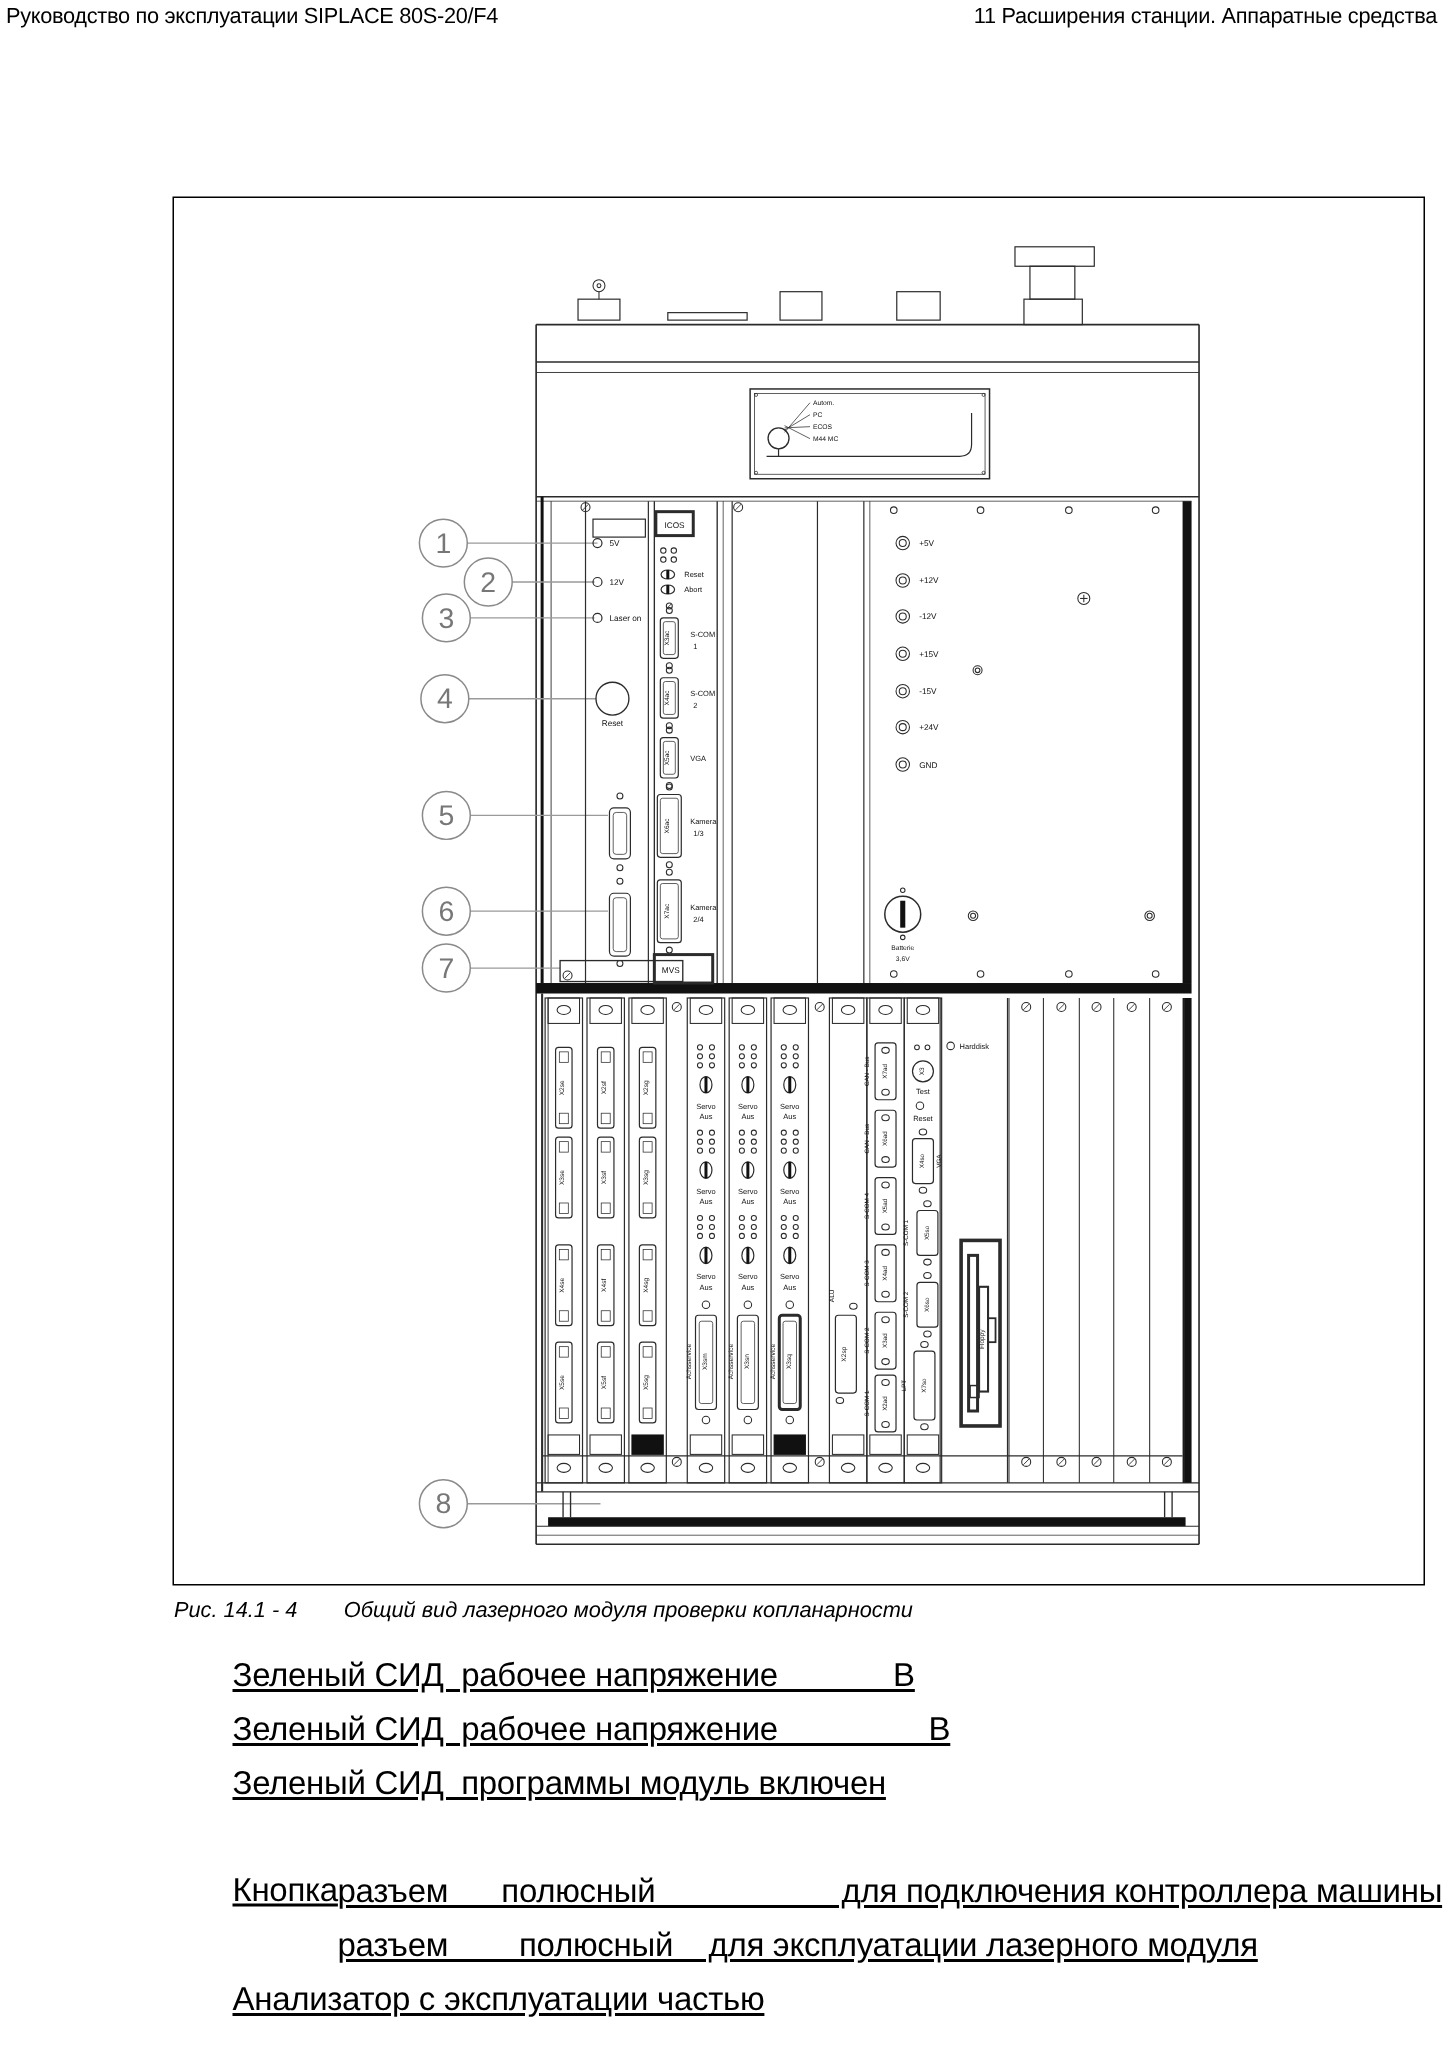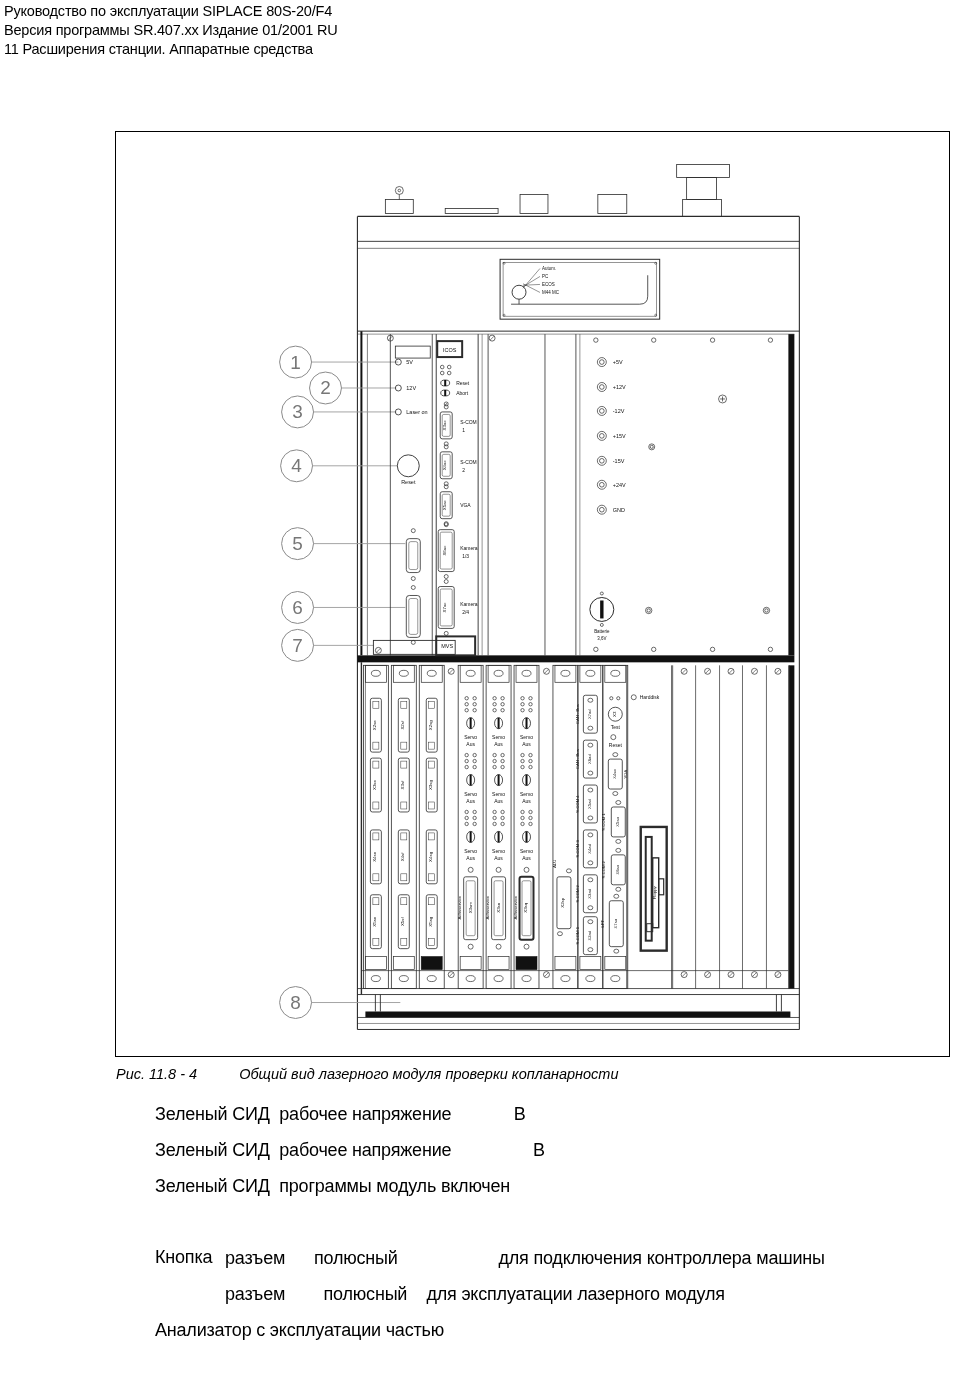--- a/index.html
+++ b/index.html
@@ -1,38 +1,37 @@
 <!DOCTYPE html>
 <html><head>
 <meta charset="utf-8">
 <style>
   html,body{margin:0;padding:0;}
   body{
     width:964px;height:1380px;position:relative;background:#fff;overflow:hidden;
     font-family:"Liberation Sans",sans-serif;color:#000;
   }
   .hdr{position:absolute;top:2px;left:4px;right:6px;display:flex;justify-content:space-between;
-       font-size:14.5px;letter-spacing:-0.2px;line-height:19px;flex-direction:column;}
+       font-size:14.5px;letter-spacing:-0.2px;line-height:19px;}
   .hdr .r{text-align:left;}
   .figure-frame{position:absolute;left:115px;top:131px;width:833px;height:924px;
        border:1.5px solid #000;background:#fff;}
   .caption{position:absolute;left:116px;top:1066px;font-style:italic;font-size:14.5px;white-space:pre;}
-  .caption .cap-text{margin-left:42px;}
-  .legend-line{position:absolute;font-size:18px;letter-spacing:-0.2px;white-space:pre;}
+  .caption .cap-text{margin-left:31px;}
+  .legend-line{position:absolute;font-size:22px;letter-spacing:-0.2px;white-space:pre;text-decoration:underline;}
   .ind0{left:155px;}
   .ind1{left:225px;}
   svg text{font-family:"Liberation Sans",sans-serif;}
 </style>
 </head>
 <body>
 
 <div class="hdr">
   <div class="l">
     <div>Руководство по эксплуатации SIPLACE 80S-20/F4</div>
-    <div>Версия программы SR.407.xx  Издание 01/2001 RU</div>
   </div>
   <div class="r">
     <div>11 Расширения станции. Аппаратные средства</div>
   </div>
 </div>
 
 <div class="figure-frame">
   <svg id="diagram" width="833" height="924" viewBox="0 0 835 925">
       <g>
         <line x1="242" y1="84" x2="685" y2="84" stroke="#2b2b2b" stroke-width="1.1"></line>
@@ -559,21 +558,21 @@
         <line x1="662" y1="864" x2="662" y2="881" stroke="#2b2b2b" stroke-width="0.9"></line>
         <line x1="667" y1="864" x2="667" y2="881" stroke="#2b2b2b" stroke-width="0.9"></line>
         <rect x="250" y="881" width="426" height="6" rx="0" fill="#111" stroke="none" stroke-width="0.8"></rect>
         <line x1="242" y1="887" x2="685" y2="887" stroke="#2b2b2b" stroke-width="0.8"></line>
         <line x1="242" y1="893" x2="685" y2="893" stroke="#2b2b2b" stroke-width="0.5"></line>
         <line x1="242" y1="899" x2="685" y2="899" stroke="#2b2b2b" stroke-width="1"></line>
       </g>
     </svg>
 </div>
 
-<div class="caption"><span>Рис. 11.8 - 4</span><span class="cap-text">Общий вид лазерного модуля проверки копланарности</span></div>
+<div class="caption"><span>Рис. 14.1 - 4</span><span class="cap-text">Общий вид лазерного модуля проверки копланарности</span></div>
 
 <div class="legend-line ind0" style="top:1104px">Зеленый СИД  рабочее напряжение             В</div>
 <div class="legend-line ind0" style="top:1140px">Зеленый СИД  рабочее напряжение                 В</div>
 <div class="legend-line ind0" style="top:1176px">Зеленый СИД  программы модуль включен</div>
 <div class="legend-line ind0" style="top:1247px">Кнопка</div>
 <div class="legend-line ind1" style="top:1248px">разъем      полюсный                     для подключения контроллера машины</div>
 <div class="legend-line ind1" style="top:1284px">разъем        полюсный    для эксплуатации лазерного модуля</div>
 <div class="legend-line ind0" style="top:1320px">Анализатор с эксплуатации частью</div>
 <div class="legend-line ind0" style="top:1389px">Блок управления</div>
 

